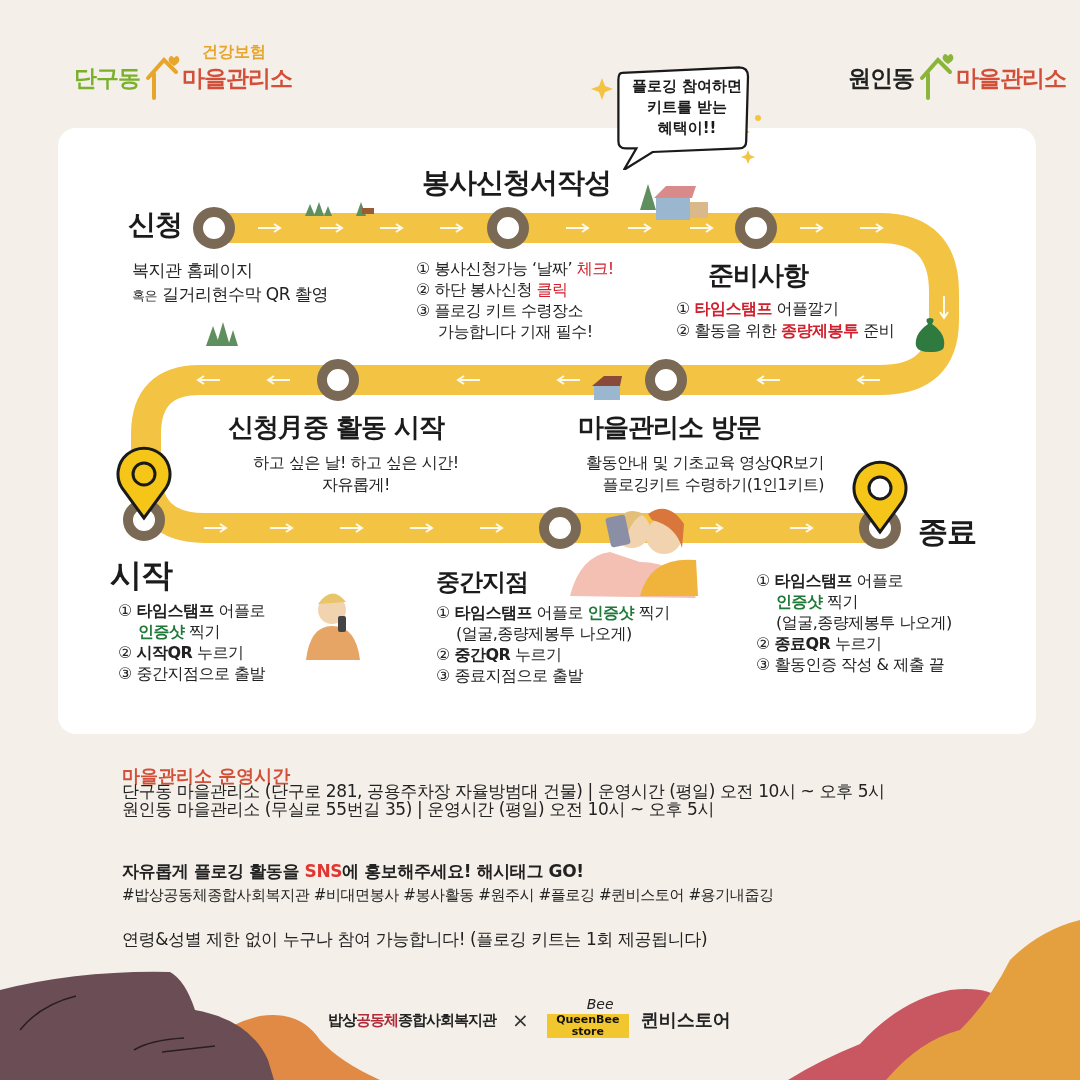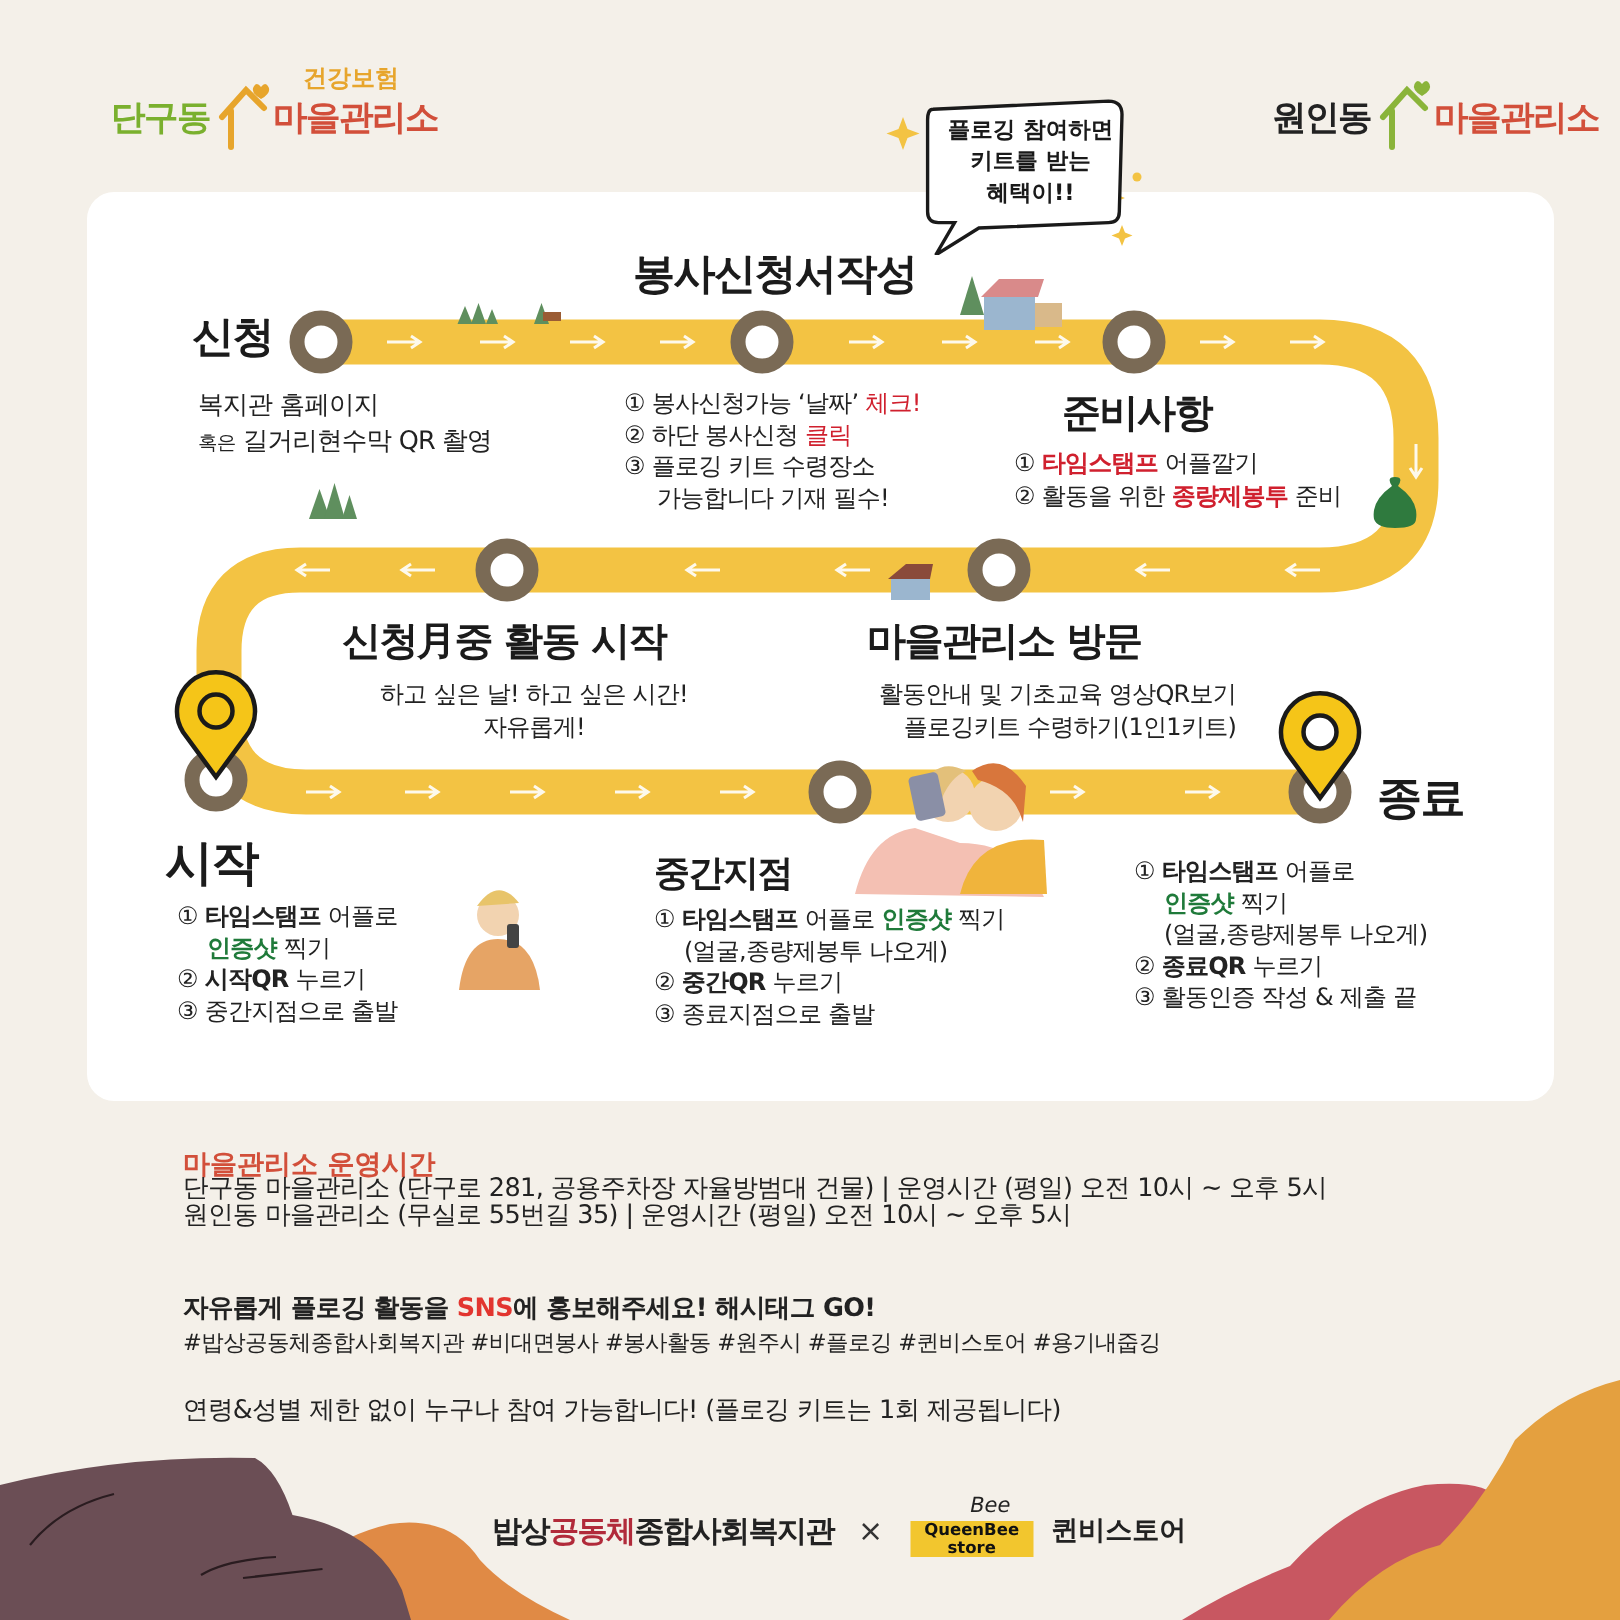--- a/index.html
+++ b/index.html
@@ -23,21 +23,21 @@
   .small { font-size: 13px; }
   
   .bubble { position: absolute; left: 610px; top: 62px; width: 150px; height: 108px; }
   .bubble-text { position: absolute; left: 618px; top: 76px; width: 138px; text-align: center; font-size: 15px; line-height: 21px; font-weight: 700; color: #1a1a1a; }
   
   .info-title { position: absolute; left: 122px; top: 764px; font-size: 18px; font-weight: 700; color: #d24f3a; }
   .info-line { position: absolute; left: 122px; font-size: 17px; color: #222; white-space: nowrap; letter-spacing: -0.4px; }
   .sns { color: #e2352f; font-weight: 700; }
   .hashtags { font-size: 15px; }
   .footer { position: absolute; top: 1000px; left: 328px; display: flex; align-items: center; gap: 10px; }
-  .footer .org { font-size: 20px; font-weight: 700; color: #222; letter-spacing: -1px; }
+  .footer .org { font-size: 15px; font-weight: 700; color: #222; letter-spacing: -1px; }
   .footer .org .hl { color: #b12a3a; }
   .footer .x { font-size: 20px; color: #333; margin: 0 6px; }
   .qb-logo { width: 86px; height: 40px; position: relative; }
   .qb-box { position: absolute; left: 2px; top: 14px; width: 82px; height: 24px; background: #f2c62e; }
   .qb-t1 { position: absolute; left: 4px; top: 14px; width: 78px; text-align: center; font-size: 11px; font-weight: 700; color: #111; line-height: 12px; }
   .footer .qb-name { font-size: 18px; font-weight: 700; color: #222; }
 </style>
 </head>
 <body>
 

